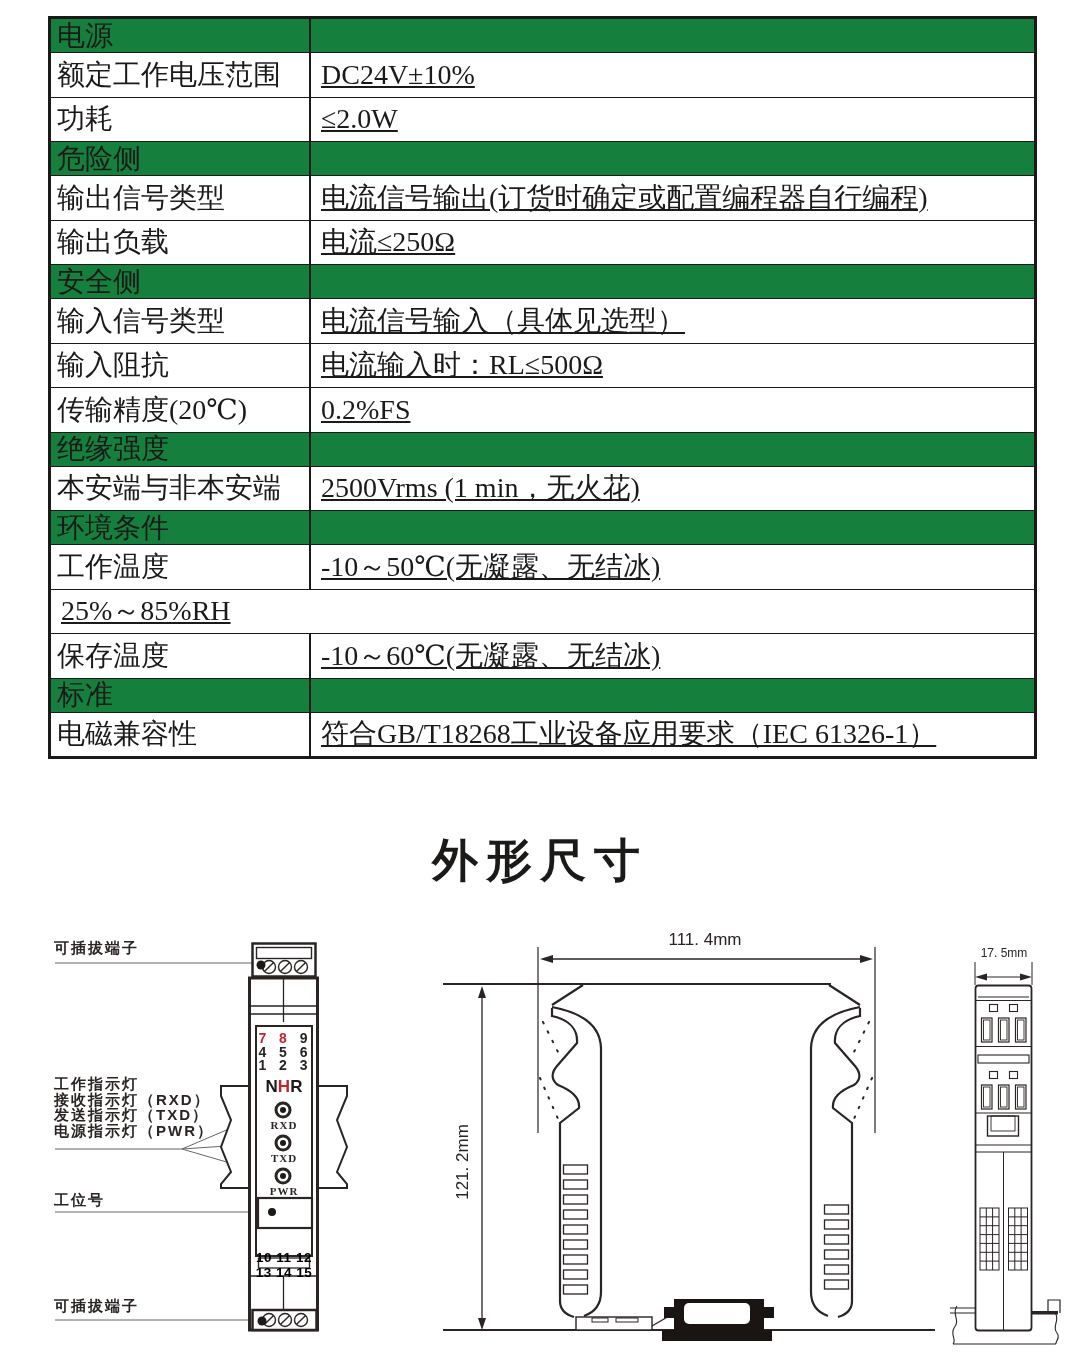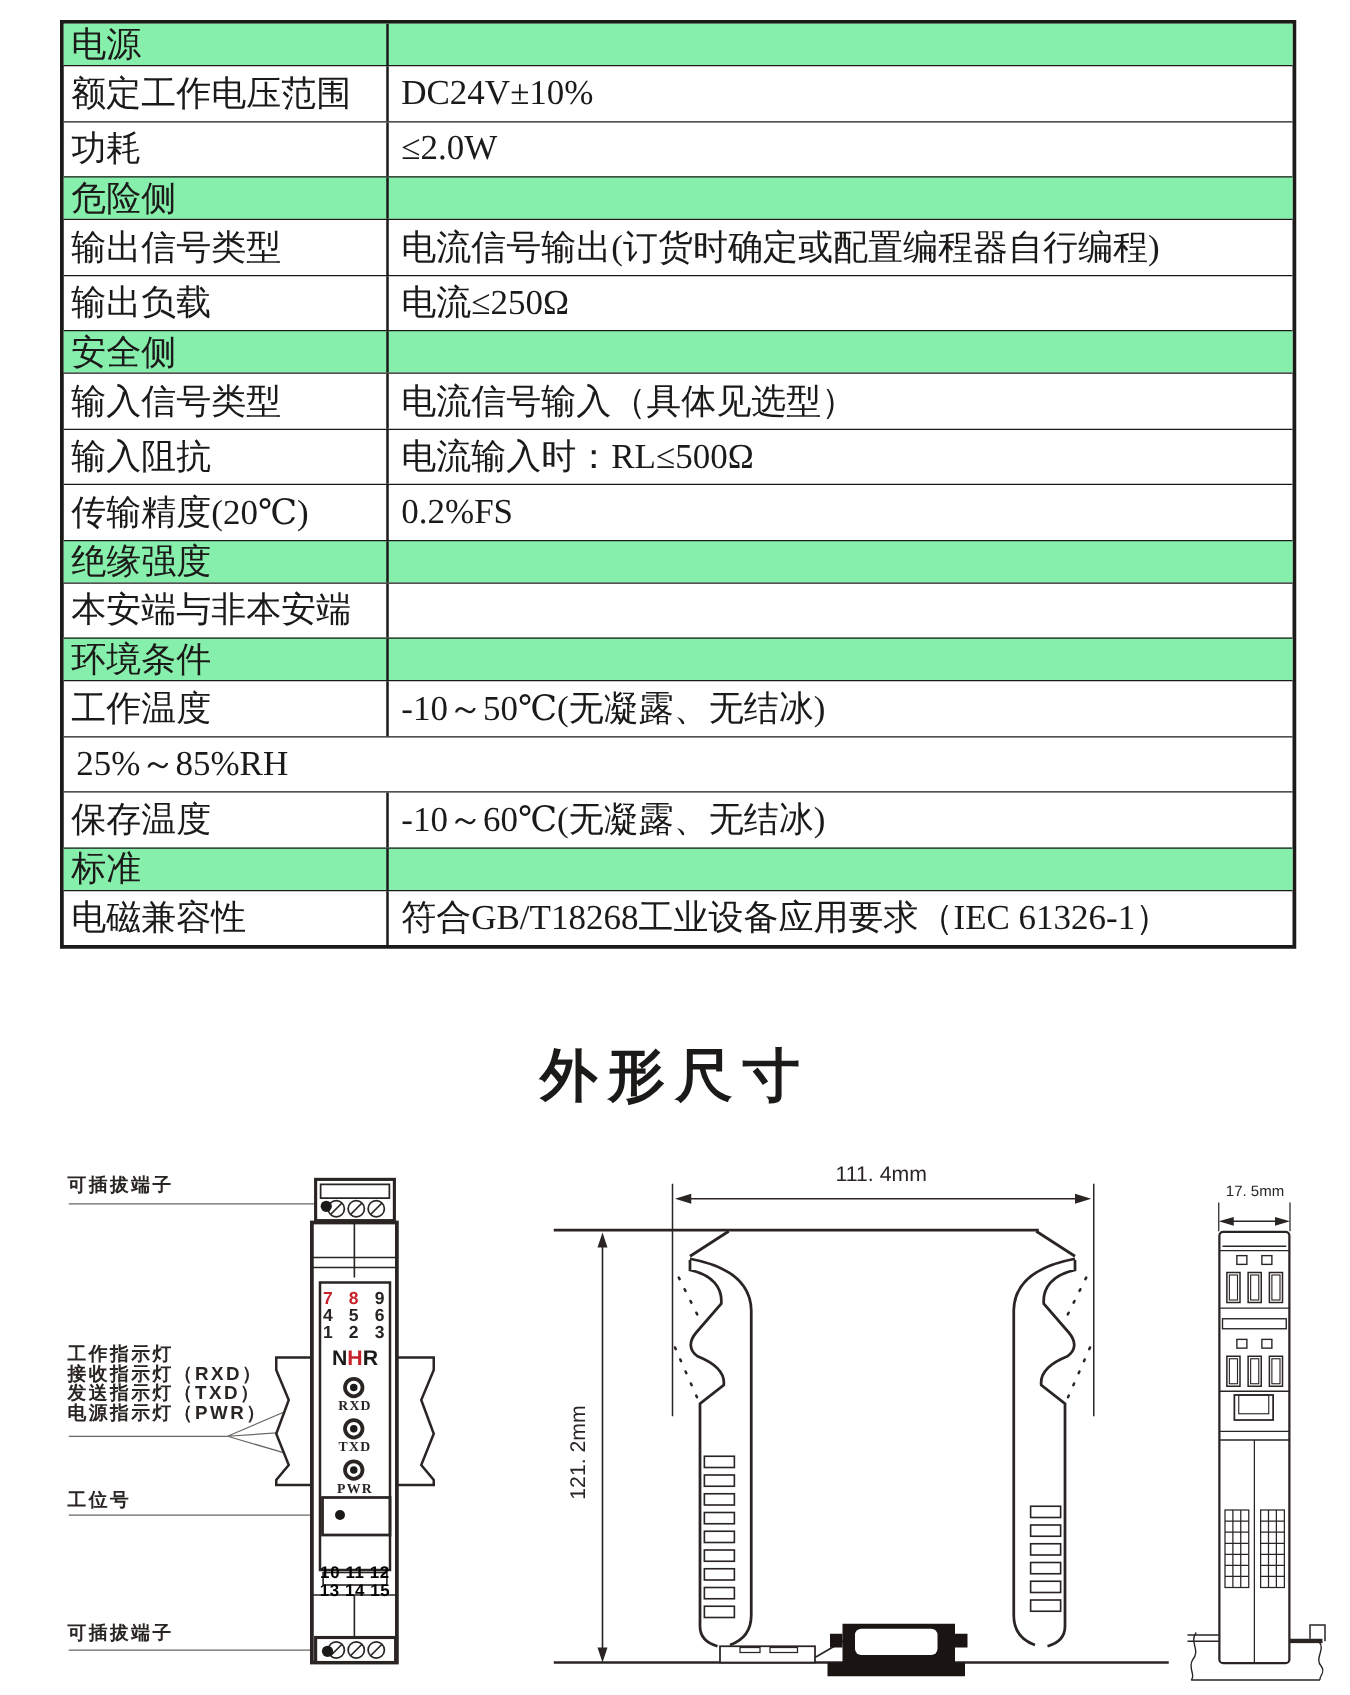--- a/index.html
+++ b/index.html
@@ -3,25 +3,25 @@
 <meta charset="utf-8">
 <style>
   html,body{margin:0;padding:0;background:#fff;}
   body{width:1080px;height:1356px;position:relative;overflow:hidden;
        font-family:"Liberation Serif","DejaVu Serif",serif;color:#1c1a19;}
   
   .spec-table{position:absolute;left:48px;top:16px;width:983px;
       border:3px solid #1c1a19;background:#fff;}
   .row{display:flex;border-top:1.5px solid #1c1a19;height:43.5px;}
   .row:first-child{border-top:none;}
-  .row.sec{height:33px;background:#86efac;}
+  .row.sec{height:33px;background:#15803d;}
   .c1{width:252px;border-right:2px solid #1c1a19;padding-left:6px;
       display:flex;align-items:center;font-size:28px;white-space:nowrap;}
   .c2{flex:1;padding-left:10px;display:flex;align-items:center;
-      font-size:28px;white-space:nowrap;}
+      font-size:28px;white-space:nowrap;text-decoration:underline;}
   
   .sec-title{position:absolute;left:0;top:830px;width:1080px;text-align:center;
       font-family:"Liberation Sans","DejaVu Sans",sans-serif;
       font-weight:bold;font-size:46px;letter-spacing:8px;color:#1c1a19;}
   
   .dlabel{position:absolute;font-family:"Liberation Sans","DejaVu Sans",sans-serif;
       font-weight:bold;font-size:15px;letter-spacing:2px;color:#2a2423;white-space:nowrap;}
   .ind-line{height:15.5px;line-height:15.5px;}
   .dim-text{position:absolute;font-family:"Liberation Sans","DejaVu Sans",sans-serif;
       font-size:17px;color:#2a2423;text-align:center;white-space:nowrap;}
@@ -87,20 +87,21 @@
   <div class="row">
       <div class="c1">传输精度(20℃)</div>
       <div class="c2">0.2%FS</div>
     </div>
   <div class="row sec">
       <div class="c1">绝缘强度</div>
       <div class="c2"></div>
     </div>
   <div class="row">
       <div class="c1">本安端与非本安端</div>
+      <div class="c2">2500Vrms (1 min，无火花)</div>
     </div>
   <div class="row sec">
       <div class="c1">环境条件</div>
       <div class="c2"></div>
     </div>
   <div class="row">
       <div class="c1">工作温度</div>
       <div class="c2">-10～50℃(无凝露、无结冰)</div>
     </div>
   <div class="row">

